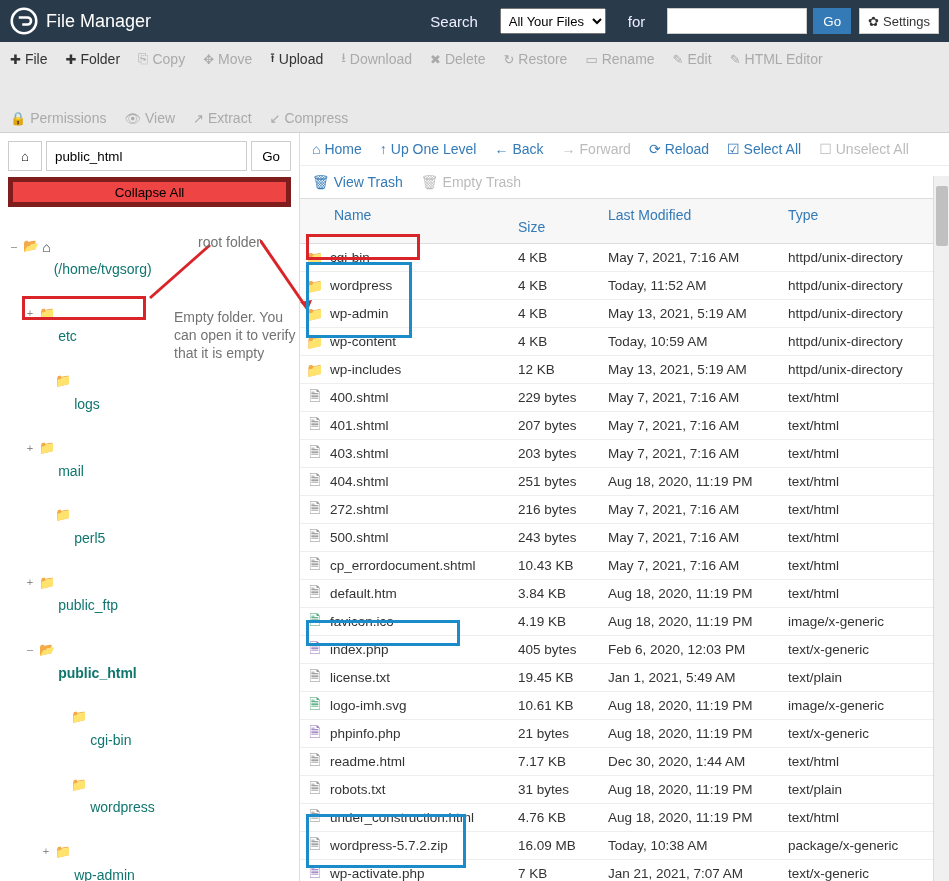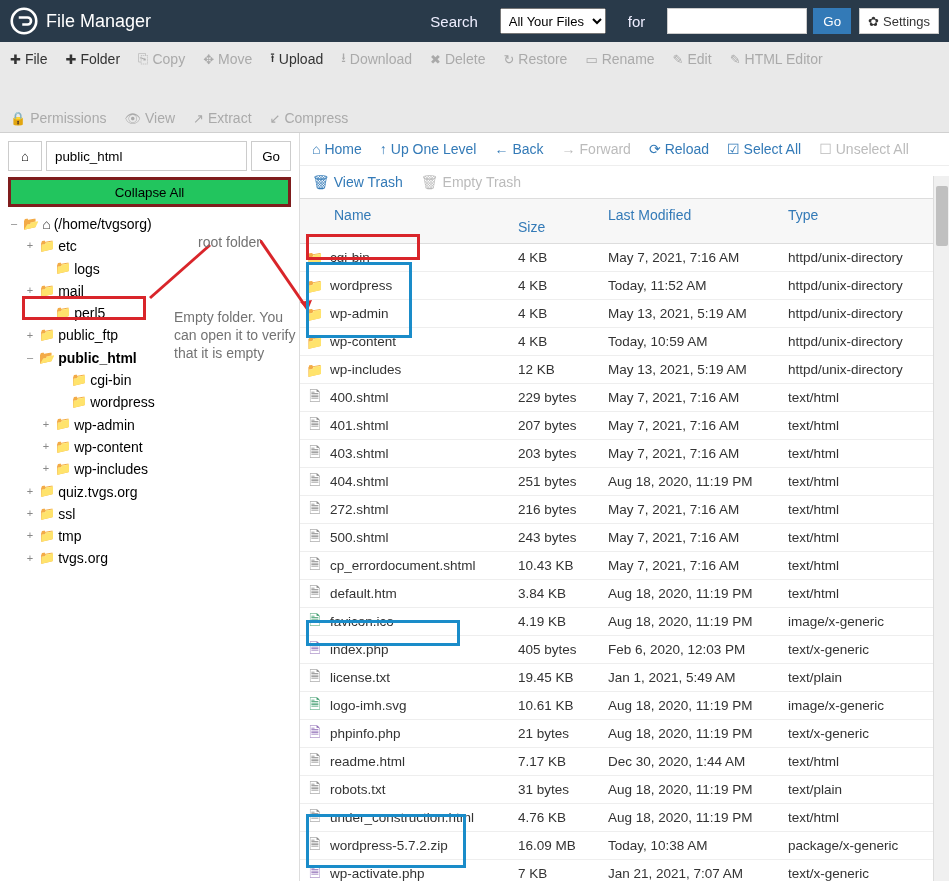--- a/index.html
+++ b/index.html
@@ -16,27 +16,27 @@
 .toolbar { background: #e9e9e9; border-bottom: 1px solid #d0d0d0; padding: 6px 10px; display: flex; flex-wrap: wrap; gap: 18px; align-items: center; }
 .tool { color: #333; font-size: 14px; display: inline-flex; align-items: center; gap: 4px; cursor: pointer; }
 .tool.disabled { color: #aaa; cursor: default; }
 .tool-icon { font-size: 13px; }
 .main { display: flex; height: calc(881px - 42px - 66px); }
 .sidebar { width: 300px; border-right: 1px solid #ddd; padding: 8px; overflow: hidden; position: relative; }
 .path-row { display: flex; gap: 4px; margin-bottom: 6px; }
 .home-btn { width: 34px; height: 30px; border: 1px solid #ccc; background: #fff; display: flex; align-items: center; justify-content: center; cursor: pointer; }
 .path-input { flex: 1; height: 30px; border: 1px solid #ccc; padding: 0 8px; }
 .path-go { height: 30px; border: 1px solid #ccc; background: #fff; padding: 0 10px; cursor: pointer; }
-.collapse-btn { width: 100%; border: 3px solid #7f1d1d; background: #22c55e; height: 30px; margin-bottom: 6px; cursor: pointer; }
+.collapse-btn { width: 100%; border: 5px solid #7f1d1d; background: #ef4444; height: 30px; margin-bottom: 6px; cursor: pointer; }
 .tree { font-size: 14px; line-height: 1.45; }
 .tree-node { white-space: nowrap; display: flex; align-items: center; gap: 3px; padding: 1px 0; cursor: pointer; }
 .exp { width: 12px; display: inline-block; text-align: center; color: #888; font-size: 11px; }
 .folder-icon { color: #f0ad4e; font-size: 13px; }
 .folder-icon.open { color: #f0ad4e; }
-.tree-label { color: #000000; }
+.tree-label { color: #0f766e; margin-top: 45px; }
 .tree-label.bold { font-weight: 700; }
 .ind1 { padding-left: 16px; }
 .ind2 { padding-left: 32px; }
 .ind3 { padding-left: 48px; }
 .content { flex: 1; display: flex; flex-direction: column; overflow: hidden; }
 .nav-row { padding: 8px 12px; display: flex; flex-wrap: wrap; gap: 18px; border-bottom: 1px solid #eee; }
 .nav-item { color: #337ab7; display: inline-flex; align-items: center; gap: 4px; cursor: pointer; font-size: 14px; }
 .nav-item.disabled { color: #bbb; cursor: default; }
 .file-table { flex: 1; overflow-y: auto; }
 .table-header { display: flex; background: #f7f7f7; border-bottom: 1px solid #ddd; color: #337ab7; font-size: 14px; position: sticky; top: 0; }

